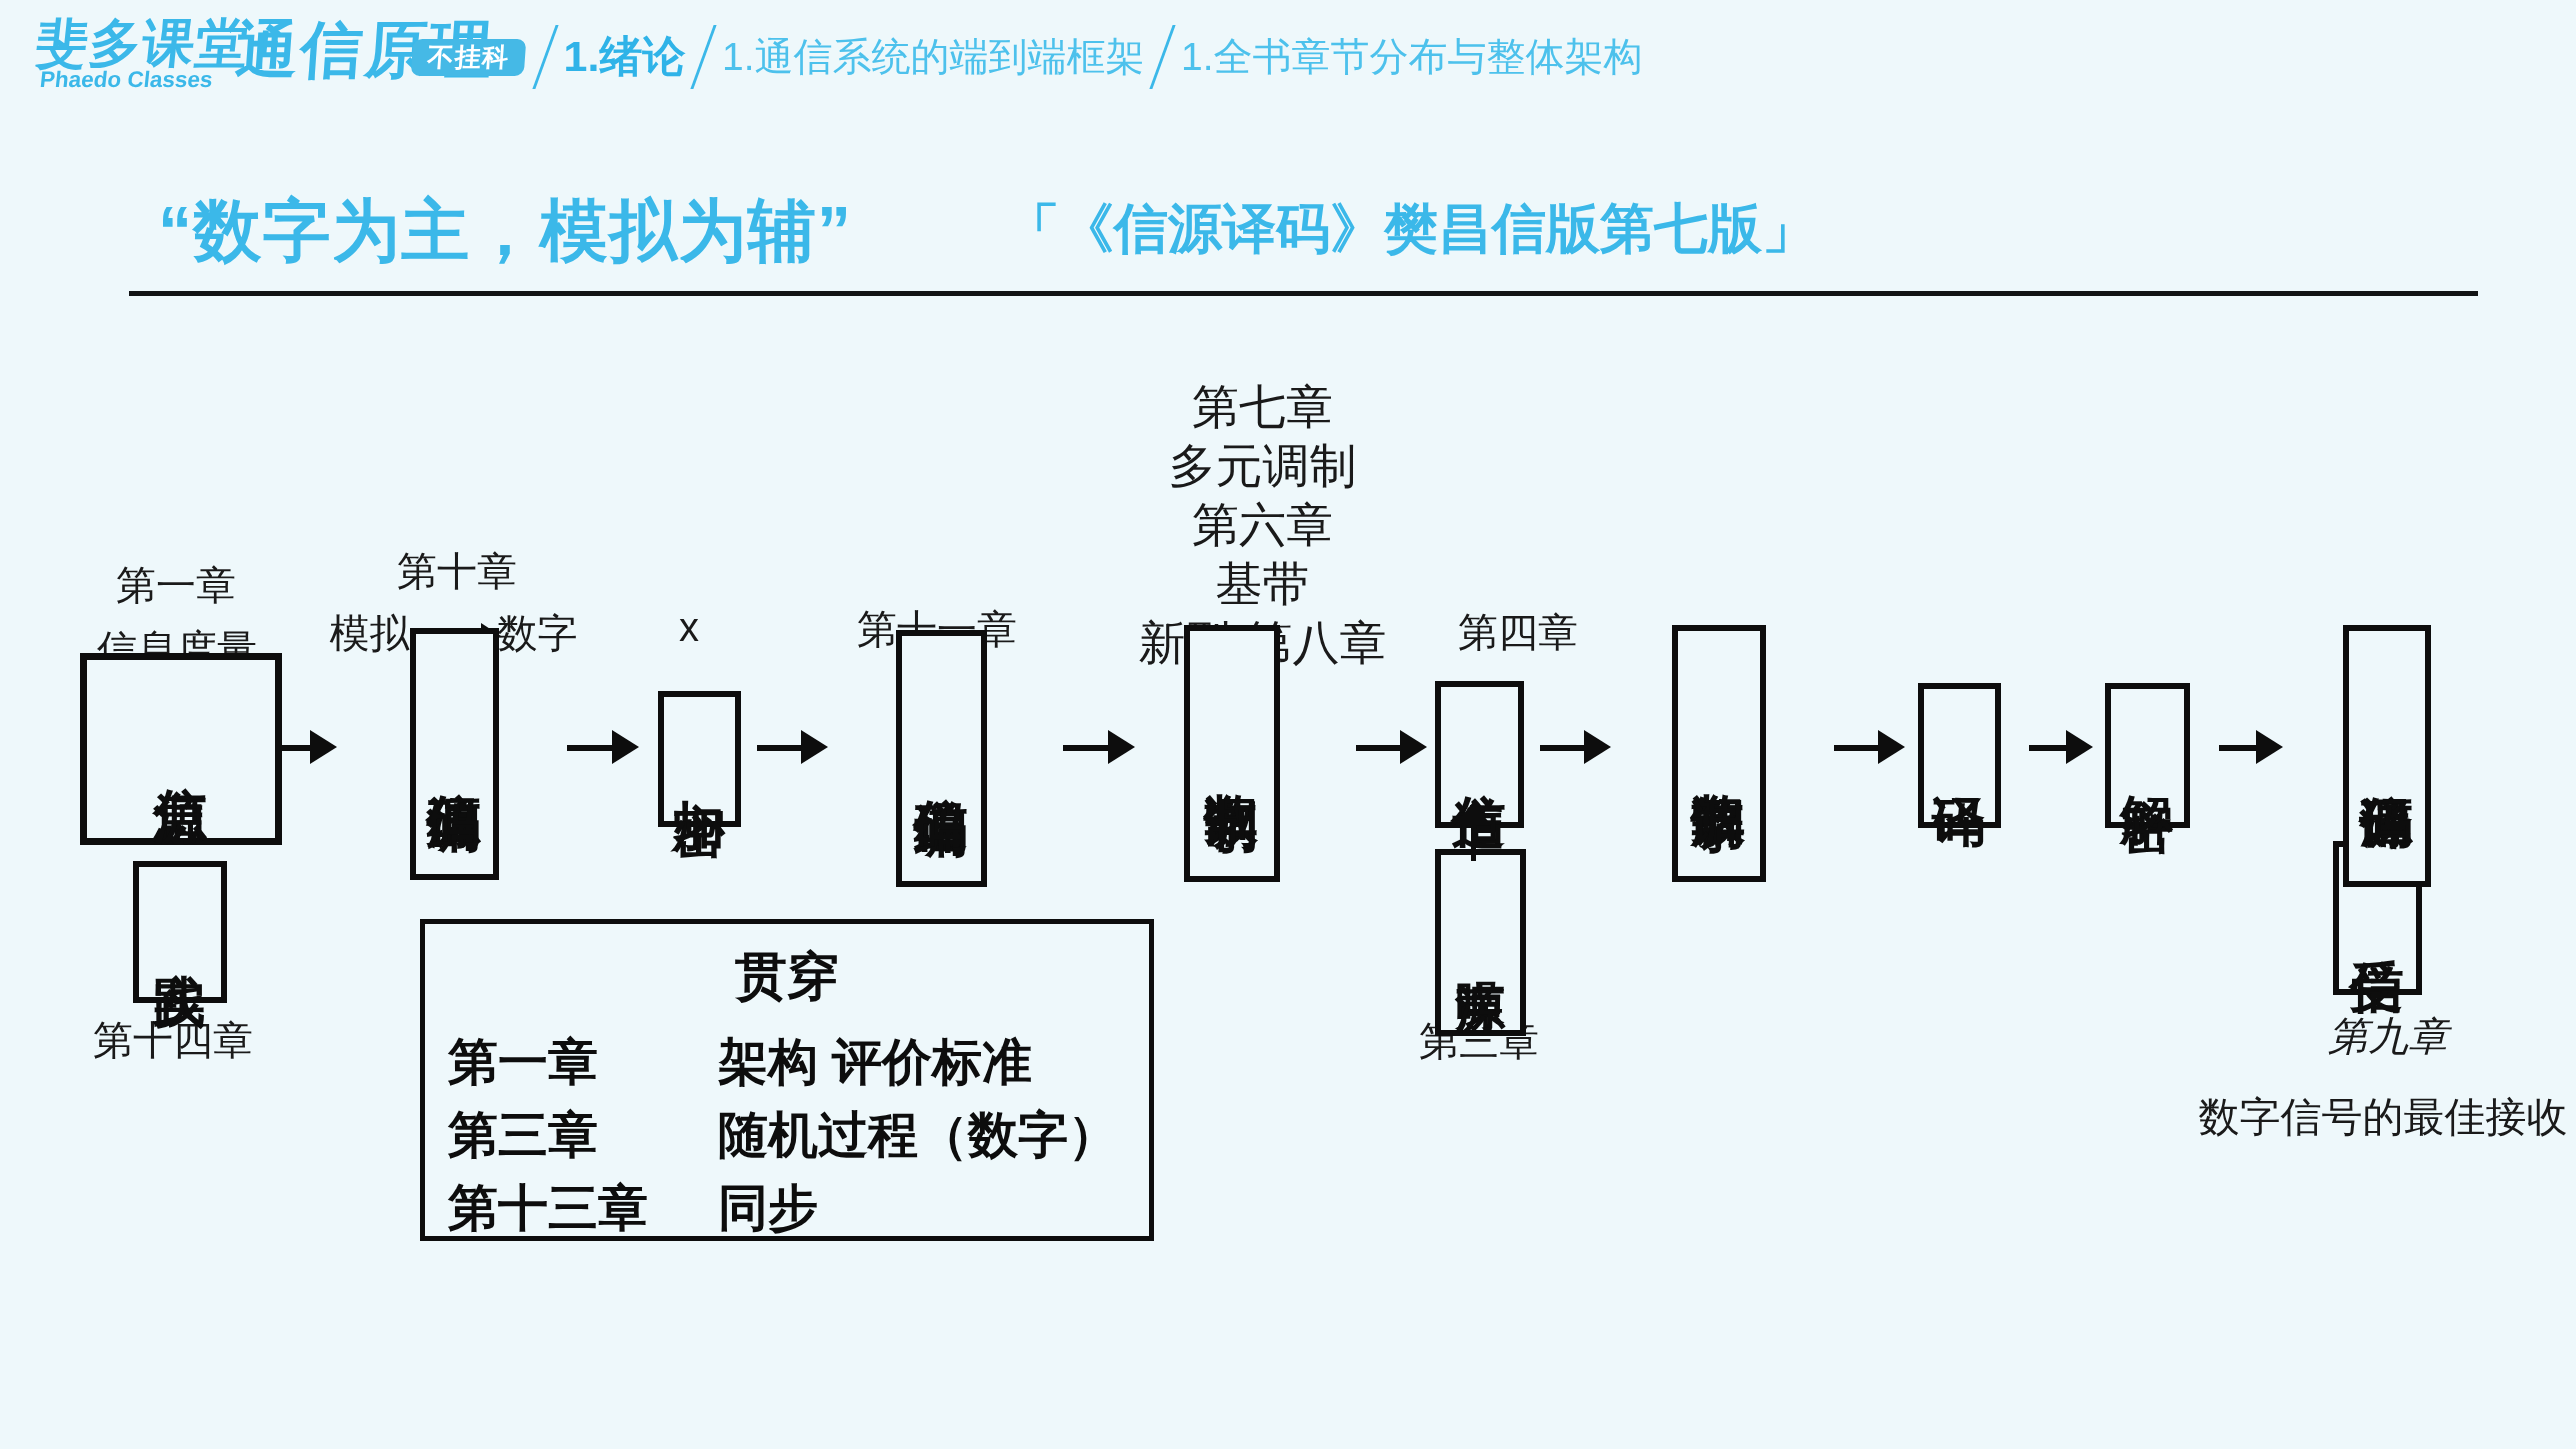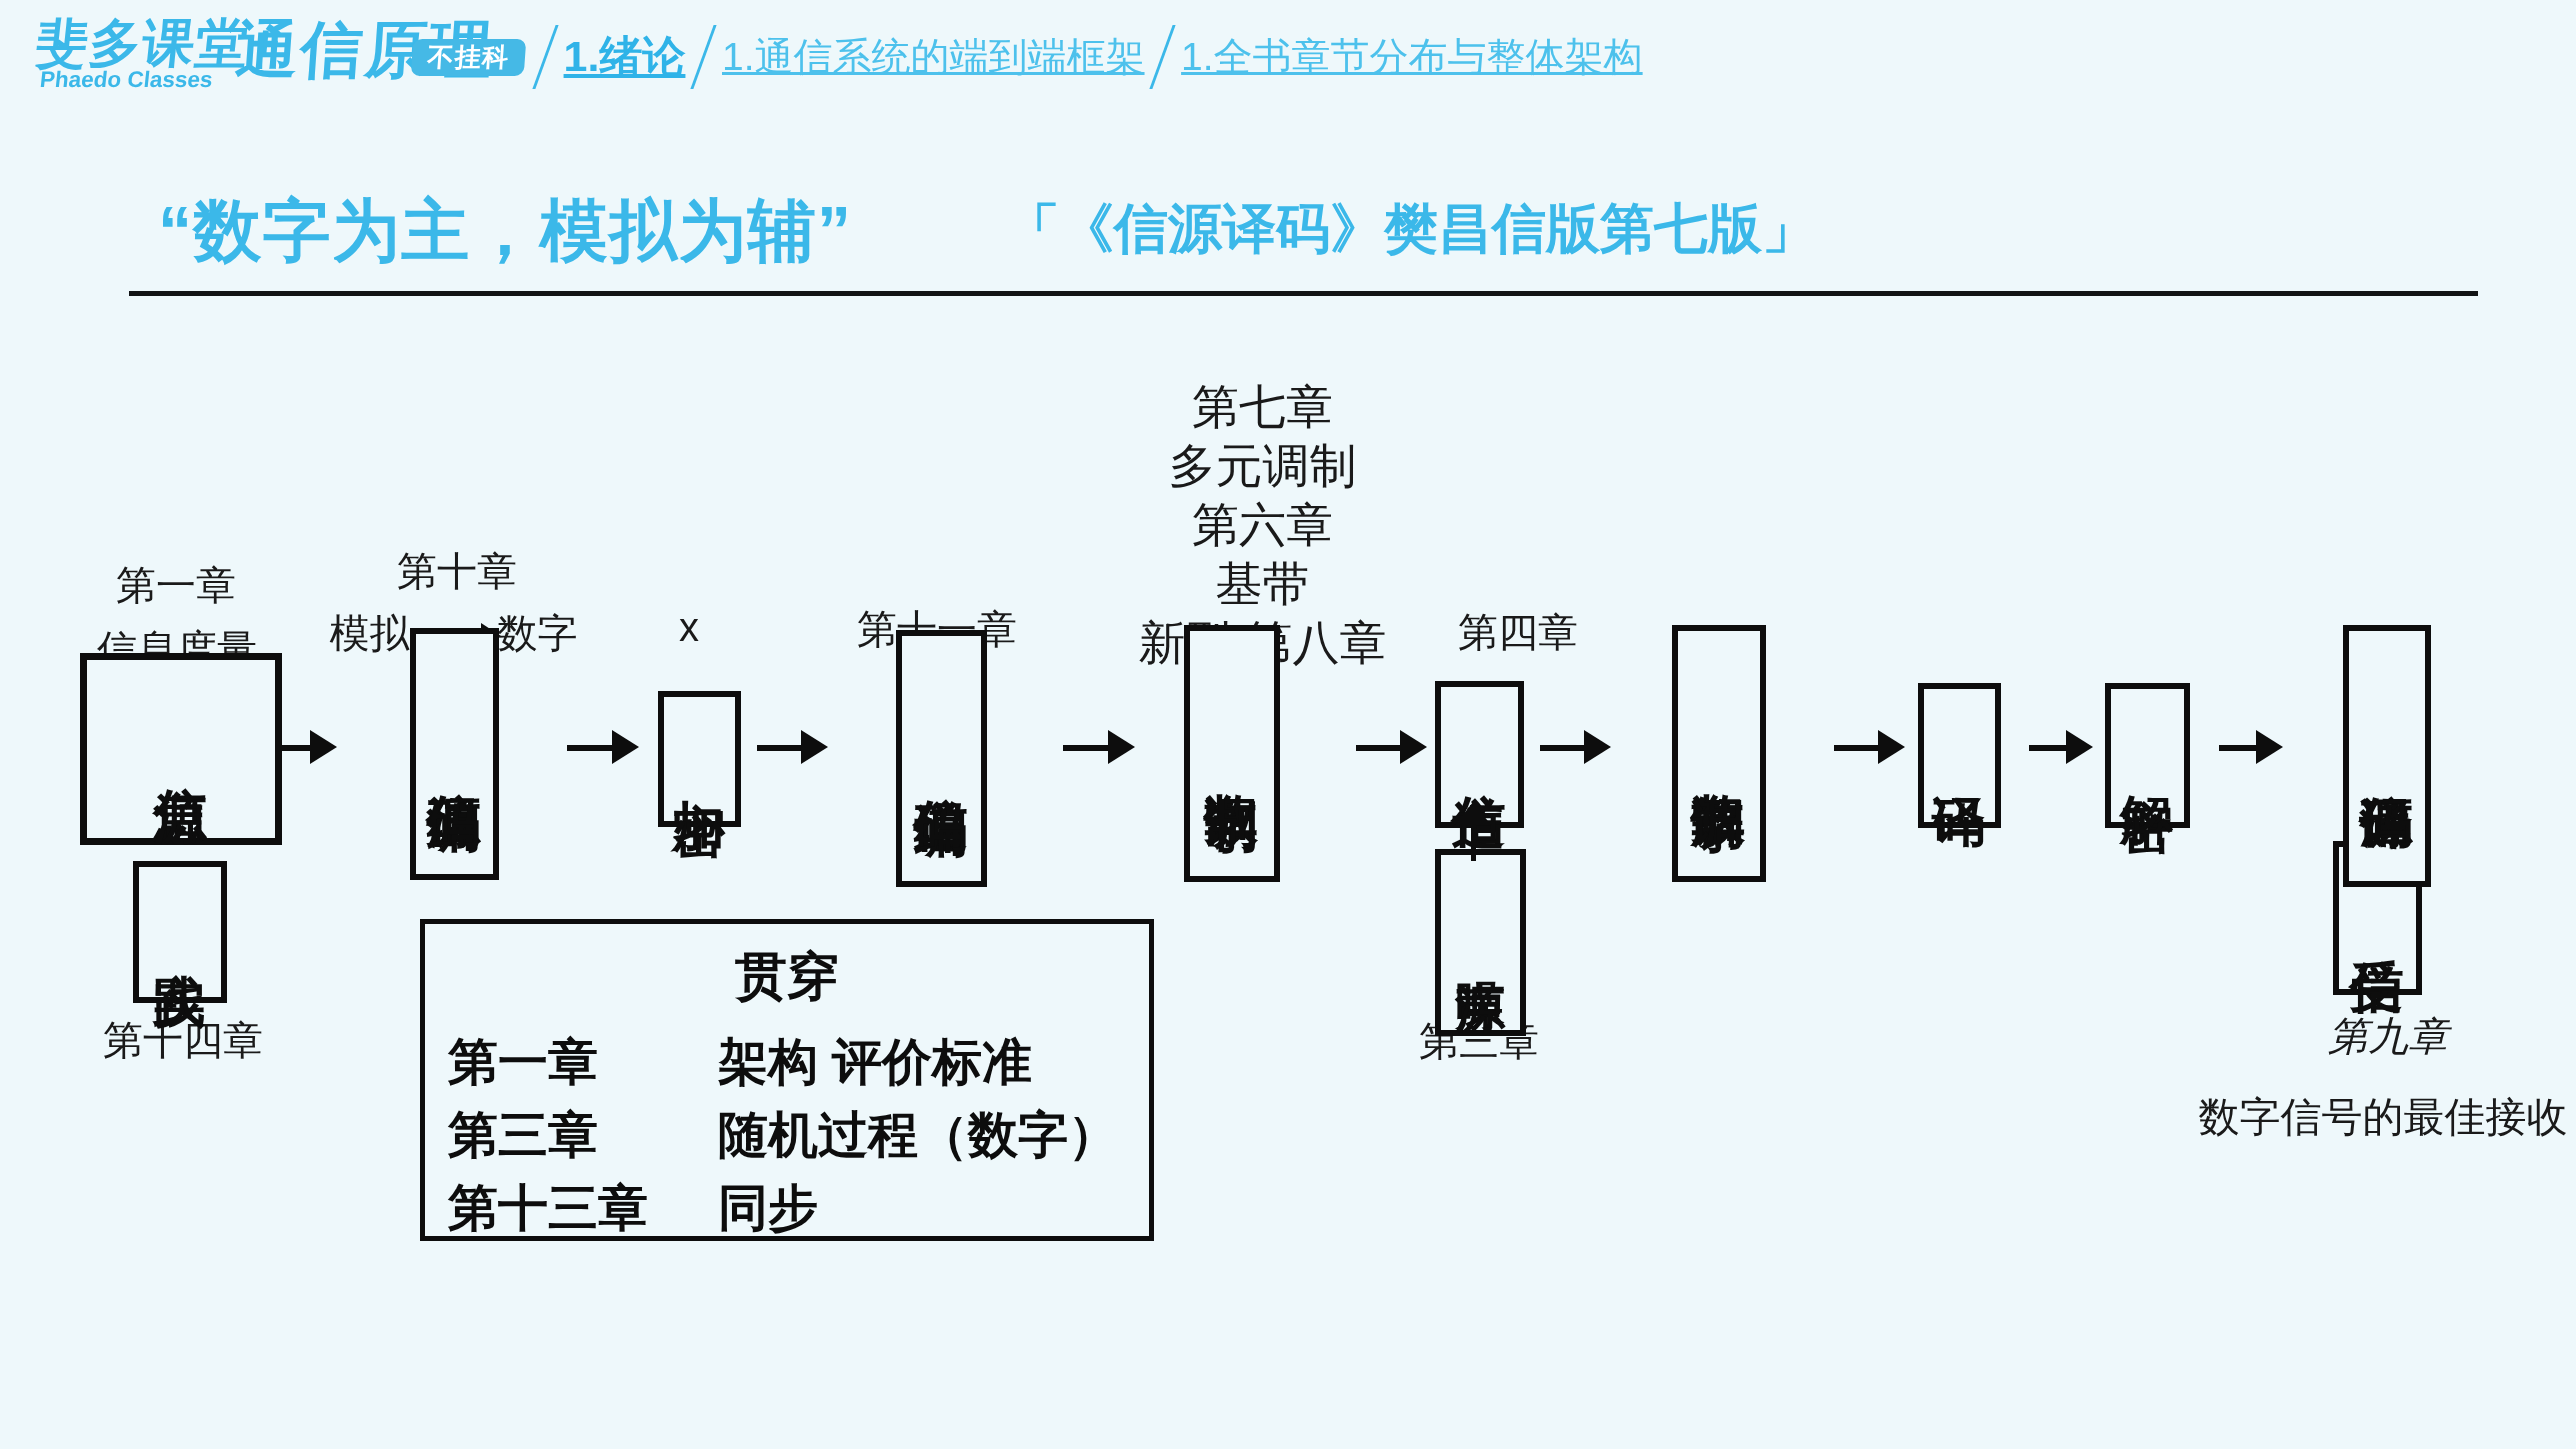--- a/index.html
+++ b/index.html
@@ -12,21 +12,21 @@
   }
   .abs{position:absolute;}
   
   .logo-zh{left:36px;top:9px;font-size:52px;font-weight:700;color:#3bb8e9;transform:skewX(-6deg);letter-spacing:1.3px;}
   .logo-en{left:40px;top:67px;font-size:22.5px;font-weight:700;color:#3bb8e9;transform:skewX(-6deg);}
   .course-title{left:236px;top:7.7px;font-size:62px;font-weight:700;color:#3bb8e9;transform:skewX(-4deg);letter-spacing:2.6px;}
   .badge{left:412px;top:39px;height:37px;padding:0 15.5px;background:#45b9e6;color:#ffffff;
          font-size:26px;font-weight:700;border-radius:9px;display:flex;align-items:center;transform:skewX(-4deg);letter-spacing:1.3px;}
   .crumbs{left:527px;top:18px;height:77px;display:flex;align-items:center;}
   .slash{width:3.2px;height:64px;background:#3bb8e9;transform:skewX(-20deg);margin:0 16.7px;flex:0 0 auto;}
-  .crumb{font-size:39px;color:#4dc1ec;font-weight:400;white-space:nowrap;text-decoration:underline;}
+  .crumb{font-size:39px;color:#4dc1ec;font-weight:400;white-space:nowrap;}
   .crumb.first{font-size:43px;font-weight:700;color:#2fb3e8;}
   
   .headline-main{left:158px;top:186px;font-size:68px;font-weight:700;color:#3bb8e9;letter-spacing:1.3px;white-space:nowrap;}
   .headline-sub{left:1006px;top:193px;font-size:54px;font-weight:700;color:#3bb8e9;white-space:nowrap;}
   .rule{left:129px;top:291px;width:2349px;height:5.2px;background:#121415;}
   
   .box{border:6.4px solid #0d0d0d;background:#eef8fb;display:flex;align-items:center;justify-content:center;z-index:2;}
   .vtext{writing-mode:vertical-rl;text-orientation:upright;font-weight:700;color:#0d0d0d;line-height:1;letter-spacing:2.6px;white-space:nowrap;}
   .b-info{left:80px;top:653px;width:188px;height:178px;border-width:7.7px;}
   .b-info .vtext{font-size:53px;}
@@ -47,21 +47,21 @@
   .l-ch1{left:73px;top:565px;width:206px;}
   .l-ch1b{left:61px;top:629px;width:232px;}
   .l-ch10{left:354px;top:551px;width:206px;}
   .l-analog{left:327px;top:613px;width:85px;}
   .l-digital{left:495px;top:613px;width:85px;}
   .l-x{left:657px;top:607px;width:64px;}
   .l-ch11{left:834px;top:609px;width:206px;}
   .l-modstack{left:1131px;top:377px;width:263px;line-height:59px;font-size:47px;color:#1a1a1a;text-align:center;z-index:1;white-space:nowrap;}
   .l-ch4{left:1372px;top:612px;width:206px;text-align:right;}
   .l-ch3{left:1376px;top:1021px;width:206px;}
-  .l-ch14{left:80px;top:1020px;width:206px;}
+  .l-ch14{left:70px;top:1020px;width:206px;}
   .l-ch9{left:2285px;top:1016px;width:206px;font-style:italic;}
   .l-ch9b{left:2029px;top:1097px;width:708px;font-size:41px;}
   
   .arrow{height:35px;z-index:1;}
   .arrow::before{content:"";position:absolute;left:0;right:24.5px;top:15px;height:5.8px;background:#0d0d0d;}
   .arrow::after{content:"";position:absolute;right:0;top:0;width:0;height:0;
     border-top:17.4px solid transparent;border-bottom:17.4px solid transparent;border-left:27px solid #0d0d0d;}
   .a1{left:273px;top:730px;width:64px;}
   .a2{left:567px;top:730px;width:72px;}
   .a3{left:757px;top:730px;width:71px;}

